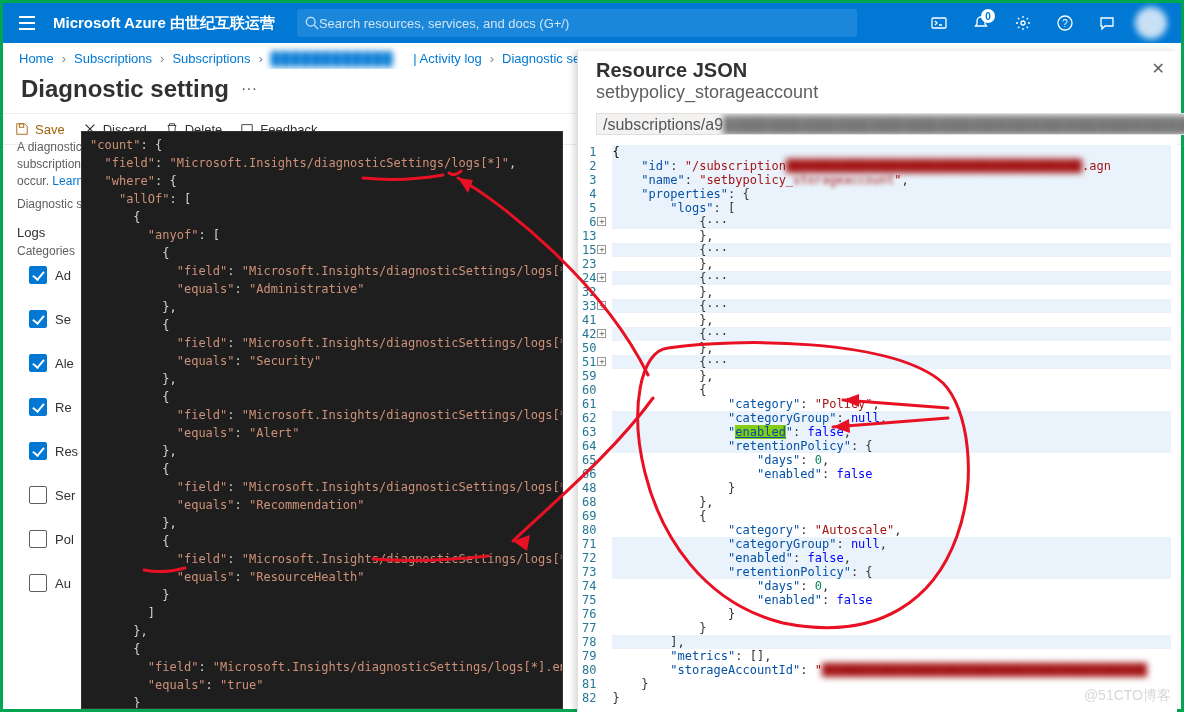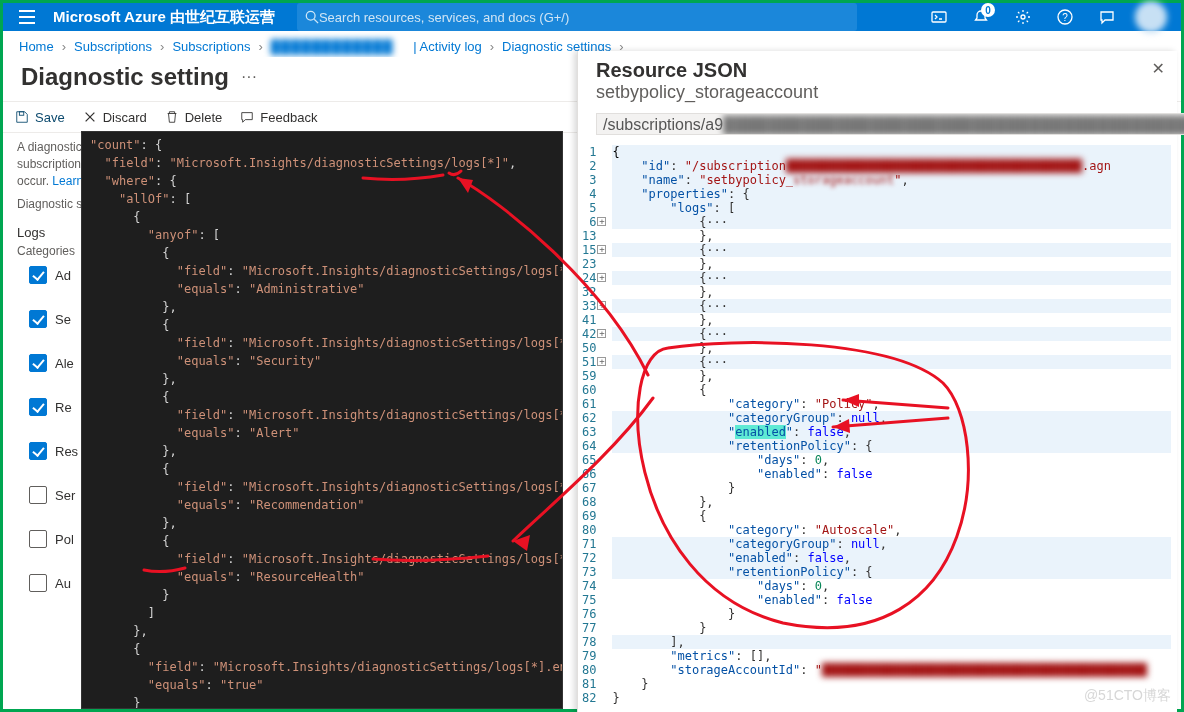--- a/index.html
+++ b/index.html
@@ -1,18 +1,18 @@
 <!DOCTYPE html>
 <html><head>
 <meta charset="utf-8">
 <style>
   * { box-sizing: border-box; margin: 0; padding: 0; }
   html, body { width: 1184px; height: 712px; font-family: "Segoe UI", Arial, sans-serif; font-size: 13px; color: #323130; background: #fff; overflow: hidden; }
   .frame { width: 1184px; height: 712px; border: 3px solid #00a651; position: relative; background: #fff; }
-  .topbar { height: 28px; background: #0078d4; display: flex; align-items: center; color: #fff; padding: 0 8px; }
+  .topbar { height: 40px; background: #0078d4; display: flex; align-items: center; color: #fff; padding: 0 8px; }
   .hamburger { width: 32px; height: 32px; display: flex; align-items: center; justify-content: center; cursor: pointer; }
   .hamburger svg { fill: #fff; }
   .brand { font-weight: 600; font-size: 15px; padding: 0 10px; white-space: nowrap; }
   .search { flex: 0 0 560px; height: 28px; margin-left: 12px; background: #1b87da; border-radius: 3px; display: flex; align-items: center; padding: 0 8px; color: #cde; }
   .search input { flex: 1; background: transparent; border: none; color: #fff; font-size: 13px; outline: none; }
   .search input::placeholder { color: #d0e5f5; }
   .topgap { flex: 1; }
   .topicons { display: flex; gap: 2px; align-items: center; }
   .topicons .ti { width: 40px; height: 40px; display: flex; align-items: center; justify-content: center; cursor: pointer; position: relative; }
   .topicons svg { fill: #fff; }
@@ -20,21 +20,21 @@
   .topicons .avatar { width: 32px; height: 32px; border-radius: 50%; background: #c7e0f4; margin: 0 6px; filter: blur(3px); }
   .crumbs { height: 26px; padding: 4px 16px 0; font-size: 13px; color: #0078d4; display: flex; align-items: center; gap: 4px; white-space: nowrap; overflow: hidden; }
   .crumbs span.sep { color: #888; padding: 0 4px; }
   .crumbs .blur { color: #0078d4; filter: blur(3px); letter-spacing:1px; }
   .pagetitle { display: flex; align-items: center; padding: 6px 18px 10px; }
   .pagetitle h1 { font-size: 24px; font-weight: 600; }
   .dots { margin-left: 12px; color: #605e5c; font-size: 16px; cursor: pointer; }
   .cmdbar { height: 32px; border-top: 1px solid #edebe9; border-bottom: 1px solid #edebe9; display: flex; align-items: center; padding: 0 12px; gap: 18px; font-size: 13px; color: #323130; }
   .cmdbar .cmd { display: flex; align-items: center; gap: 6px; cursor: pointer; }
   .cmdbar svg { width: 14px; height: 14px; fill: #605e5c; }
-  .cmdbar .disabled { color: #0c4a6e; text-align: center; }
+  .cmdbar .disabled { color: #a16207; text-align: center; }
   .cmdbar .disabled svg { fill: #a19f9d; }
   .body { display: flex; position: absolute; top: 128px; left: 0; right: 0; bottom: 0; }
   .leftpane { width: 560px; padding: 8px 14px; position: relative; }
   .desc { font-size: 12px; color: #605e5c; line-height: 1.4; }
   .desc a { color: #0078d4; text-decoration: none; }
   .label { font-size: 12px; color: #605e5c; margin-top: 8px; }
   .sect { font-size: 13px; color: #323130; margin-top: 14px; }
   .catlabel { font-size: 12px; color: #605e5c; margin-top: 4px; padding-bottom:2px;}
   .cat { display: flex; align-items: center; gap: 8px; padding: 6px 6px 6px 12px; font-size: 13px; }
   .chk { width: 18px; height: 18px; border: 1px solid #605e5c; border-radius: 2px; display: flex; align-items: center; justify-content: center; cursor: pointer; }
@@ -59,21 +59,21 @@
   .gutter div { height: 14px; position: relative; }
   .gutter .fold { position: absolute; right: -10px; top: 2px; width: 9px; height: 9px; border: 1px solid #999; font-size: 9px; line-height: 7px; text-align: center; background: #fff; color: #666; cursor:pointer;}
   .src { flex: 1; padding: 4px 6px; white-space: pre; position: relative; }
   .src div { height: 14px; }
   .src .hl { background: #eaf3fb; }
   .jk { color: #0451a5; }
   .jv { color: #a31515; }
   .jn { color: #098658; }
   .jb { color: #0000ff; }
   .jp { color: #000; }
-  .jsel { background: #5eead4; }
+  .jsel { background: #84cc16; text-decoration: underline; }
   .watermark { position: absolute; bottom: 4px; right: 10px; color: #d7d7d7; font-size: 14px; }
   
   .anno { position: absolute; inset: 0; pointer-events: none; }
 </style>
 </head>
 <body>
 
 <div class="frame">
 
   <div class="topbar">
@@ -263,21 +263,21 @@
           <div>50</div>
           <div>51<div class="fold">+</div></div>
           <div>59</div>
           <div>60</div>
           <div>61</div>
           <div>62</div>
           <div>63</div>
           <div>64</div>
           <div>65</div>
           <div>66</div>
-          <div>67</div>
+          <div>48</div>
           <div>68</div>
           <div>69</div>
           <div>80</div>
           <div>71</div>
           <div>72</div>
           <div>73</div>
           <div>74</div>
           <div>75</div>
           <div>76</div>
           <div>77</div>

